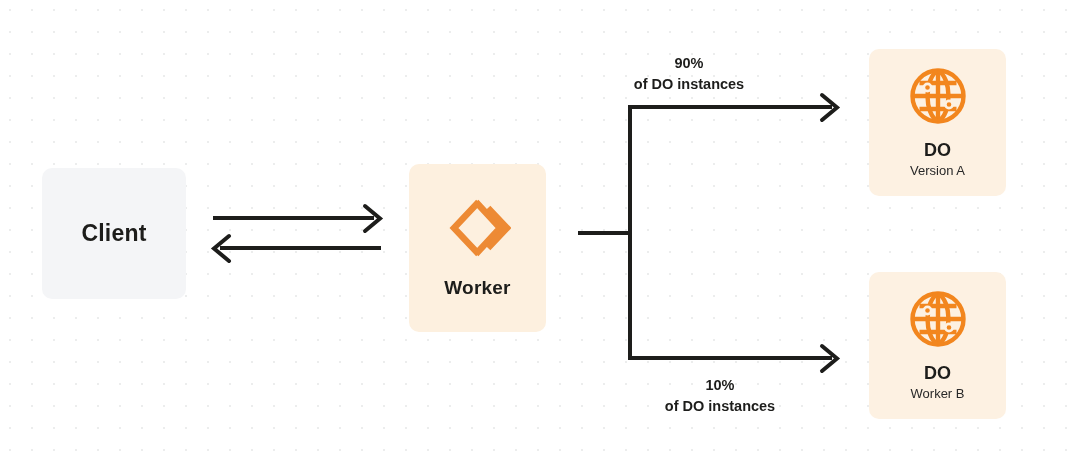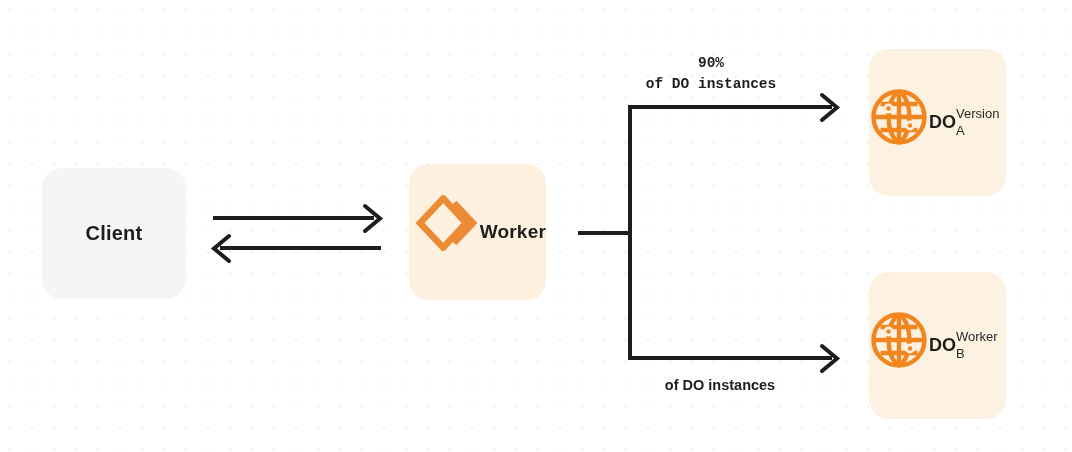--- a/index.html
+++ b/index.html
@@ -20,48 +20,48 @@
     height: 452px;
     background-color: #ffffff;
     background-image: radial-gradient(circle at 1px 1px, #eceded 1.25px, transparent 1.4px);
     background-size: 22px 22px;
     background-position: 9px 9px;
   }
 
   .node {
     position: absolute;
     box-sizing: border-box;
-    border-radius: 20px;
+    border-radius: 10px;
     display: flex;
-    flex-direction: row;
+    flex-direction: column;
     align-items: center;
     justify-content: center;
   }
 
   
   #client-node {
     left: 42px;
     top: 168px;
     width: 144px;
     height: 131px;
     background-color: #f4f5f7;
   }
   #client-node .node-title {
-    font-size: 20px;
+    font-size: 23px;
     font-weight: bold;
     color: #1d1d1b;
     letter-spacing: 0.2px;
   }
 
   
   #worker-node {
     left: 409px;
     top: 164px;
     width: 137px;
-    height: 136px;
+    height: 168px;
     background-color: #fdf0df;
   }
   #worker-node .icon-wrap {
     width: 72px;
     height: 62px;
     margin-bottom: 18px;
     display: flex;
     align-items: center;
     justify-content: center;
   }
@@ -117,24 +117,23 @@
   .edge-label {
     position: absolute;
     text-align: center;
     font-size: 14.5px;
     font-weight: bold;
     color: #1d1d1b;
     line-height: 1.45;
     white-space: nowrap;
   }
   #label-top {
-    left: 586px;
+    left: 564px;
     top: 53px;
     width: 250px;
-    font-family: Liberation Mono, monospace;
   }
   #label-bottom {
     left: 595px;
     top: 375px;
     width: 250px;
   }
   .edge-label .l1 { display: block; }
   .edge-label .l2 { display: block; }
 </style>
 </head>
@@ -237,16 +236,17 @@
     <span class="node-title">DO</span>
     <span class="node-sub">Worker B</span>
   </div>
 
   <div class="edge-label" id="label-top">
     <span class="l1">90%</span>
     <span class="l2">of DO instances</span>
   </div>
 
   <div class="edge-label" id="label-bottom">
+    <span class="l1">10%</span>
     <span class="l2">of DO instances</span>
   </div>
 
 </div>
 
 </body></html>

